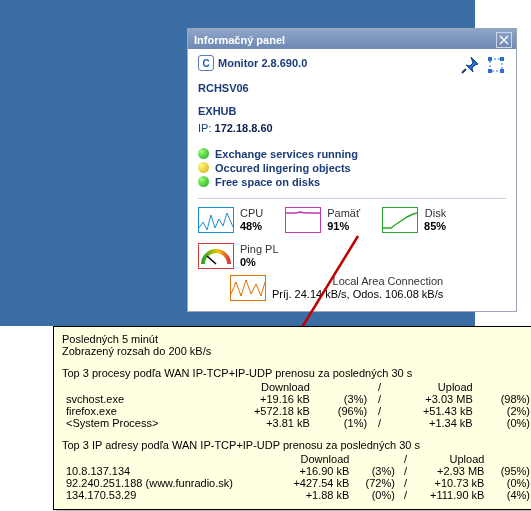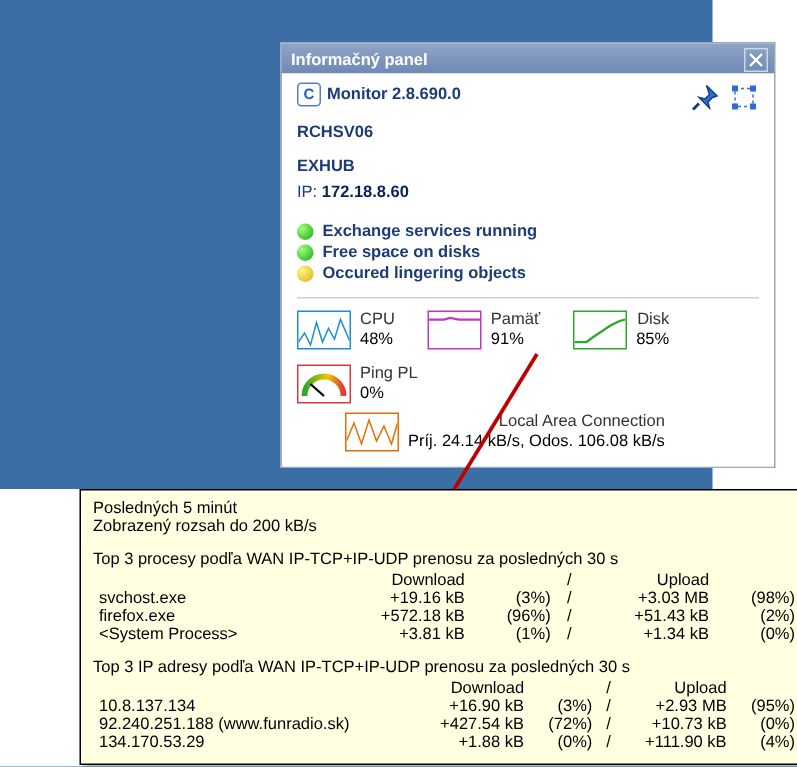--- a/index.html
+++ b/index.html
@@ -13,32 +13,32 @@
   .hdr{position:relative;}
   .mline{display:flex;align-items:center;gap:4px;font-weight:bold;color:#1b3c78;}
   .mline .logo{width:14px;height:14px;border:1px solid #5a7bbf;border-radius:3px;background:#fff;display:flex;align-items:center;justify-content:center;}
   .mline .logo span{color:#1e5fbf;font-weight:bold;font-size:10px;}
   .hostline{font-weight:bold;color:#1b3c78;margin-top:11px;}
   .ipline{color:#1b3c78;margin-top:5px;}
   .ipline b{color:#0b2358;}
   .pins{position:absolute;right:0;top:0;display:flex;gap:6px;}
   .pins svg{display:block;}
   .svc{margin:14px 0 10px 0;}
-  .srow{display:flex;align-items:flex-end;gap:6px;color:#1b3c78;font-weight:bold;margin:2px 0;}
+  .srow{display:flex;align-items:flex-start;gap:6px;color:#1b3c78;font-weight:bold;margin:2px 0;}
   .dot{width:11px;height:11px;border-radius:50%;}
   .dot.green{background:radial-gradient(circle at 30% 30%,#9fff7a,#18a818);}
   .dot.yellow{background:radial-gradient(circle at 30% 30%,#fff58a,#d6b200);}
   .sep{height:1px;background:#c6d0e0;margin:4px 0 8px 0;}
   .metrics{display:flex;flex-wrap:wrap;gap:10px 22px;}
   .metric{display:flex;align-items:center;gap:6px;}
   .spark{width:34px;height:24px;border:1px solid;position:relative;}
   .spark svg{position:absolute;left:0;top:0;}
   .mlabel{line-height:13px;}
   .mlabel .t{color:#333;text-align:right;}
-  .mlabel .v{font-weight:normal;}
+  .mlabel .v{font-weight:bold;}
   .cpu{border-color:#1a8fd8;}
   .mem{border-color:#c038c0;}
   .disk{border-color:#2aa82a;}
   .ppl{border-color:#d83a3a;}
   .prtt{border-color:#d83a3a;}
   .net{border-color:#e07000;}
   .netblock{display:flex;align-items:center;gap:6px;margin-top:6px;padding-left:32px;}
   .arrow{position:absolute;pointer-events:none;}
   .tooltip{position:absolute;left:53px;top:326px;width:472px;background:#ffffe1;border:1px solid #000;padding:6px 8px 8px 8px;box-shadow:2px 2px 3px rgba(0,0,0,.3);}
   .tooltip .hdrline{margin-bottom:10px;}
@@ -93,26 +93,26 @@
           <span>IP: </span><b>172.18.8.60</b>
         </div>
       </div>
 
       <div class="svc">
         <div class="srow">
             <span class="dot green"></span>
             <span>Exchange services running</span>
           </div>
         <div class="srow">
+            <span class="dot yellow"></span>
+            <span>Occured lingering objects</span>
+          </div>
+        <div class="srow">
             <span class="dot green"></span>
             <span>Free space on disks</span>
-          </div>
-        <div class="srow">
-            <span class="dot yellow"></span>
-            <span>Occured lingering objects</span>
           </div>
       </div>
 
       <div class="sep"></div>
 
       <div class="metrics">
         <div class="metric">
           <div class="spark cpu">
               <svg width="34" height="24">
                 <polyline points="0,20 4,14 8,22 12,7 16,20 20,11 24,18 28,5 34,19" fill="none" stroke="#1a8fd8" stroke-width="1"></polyline>

